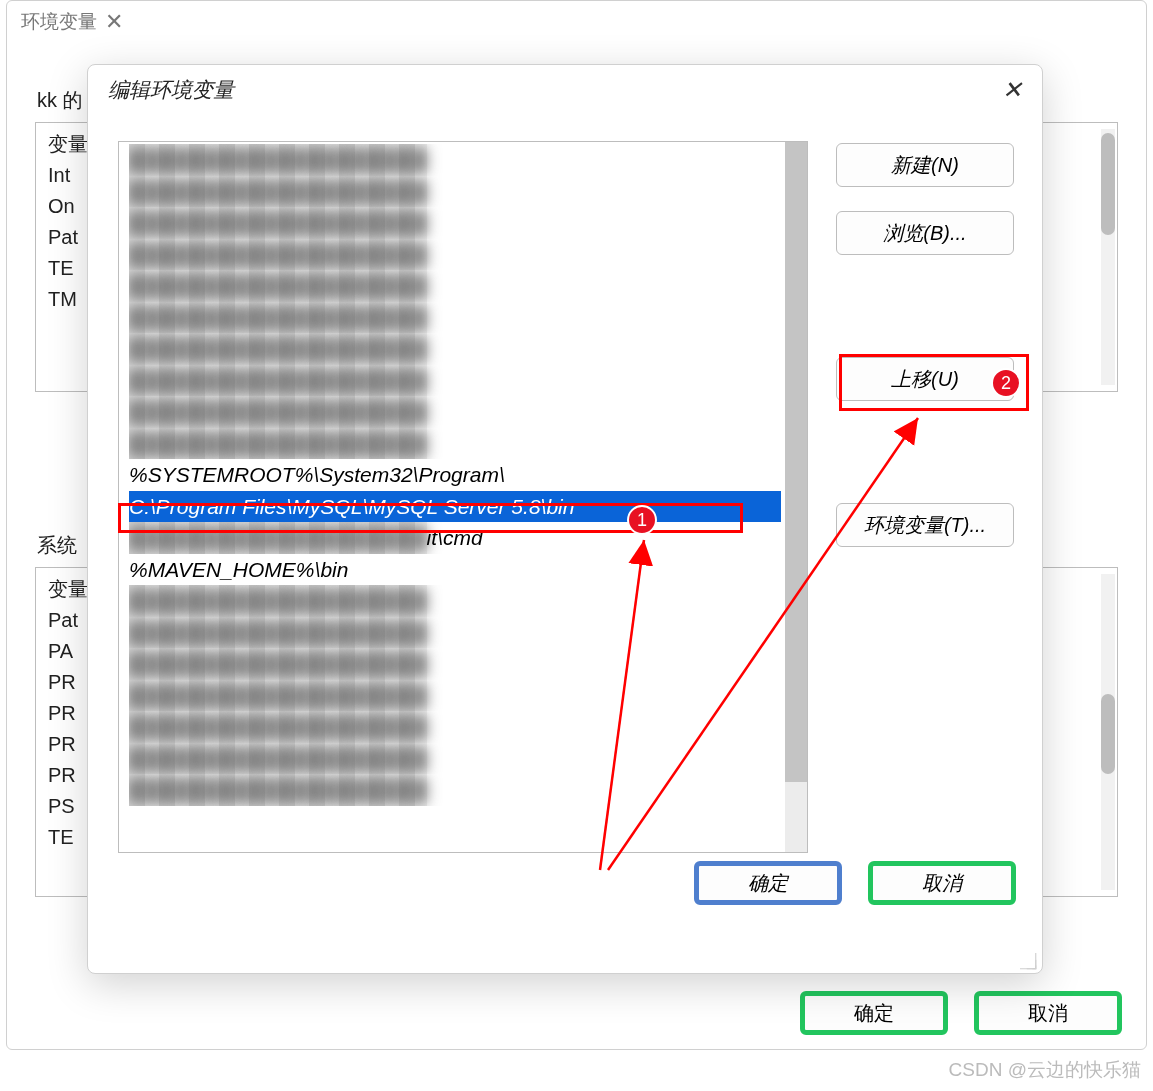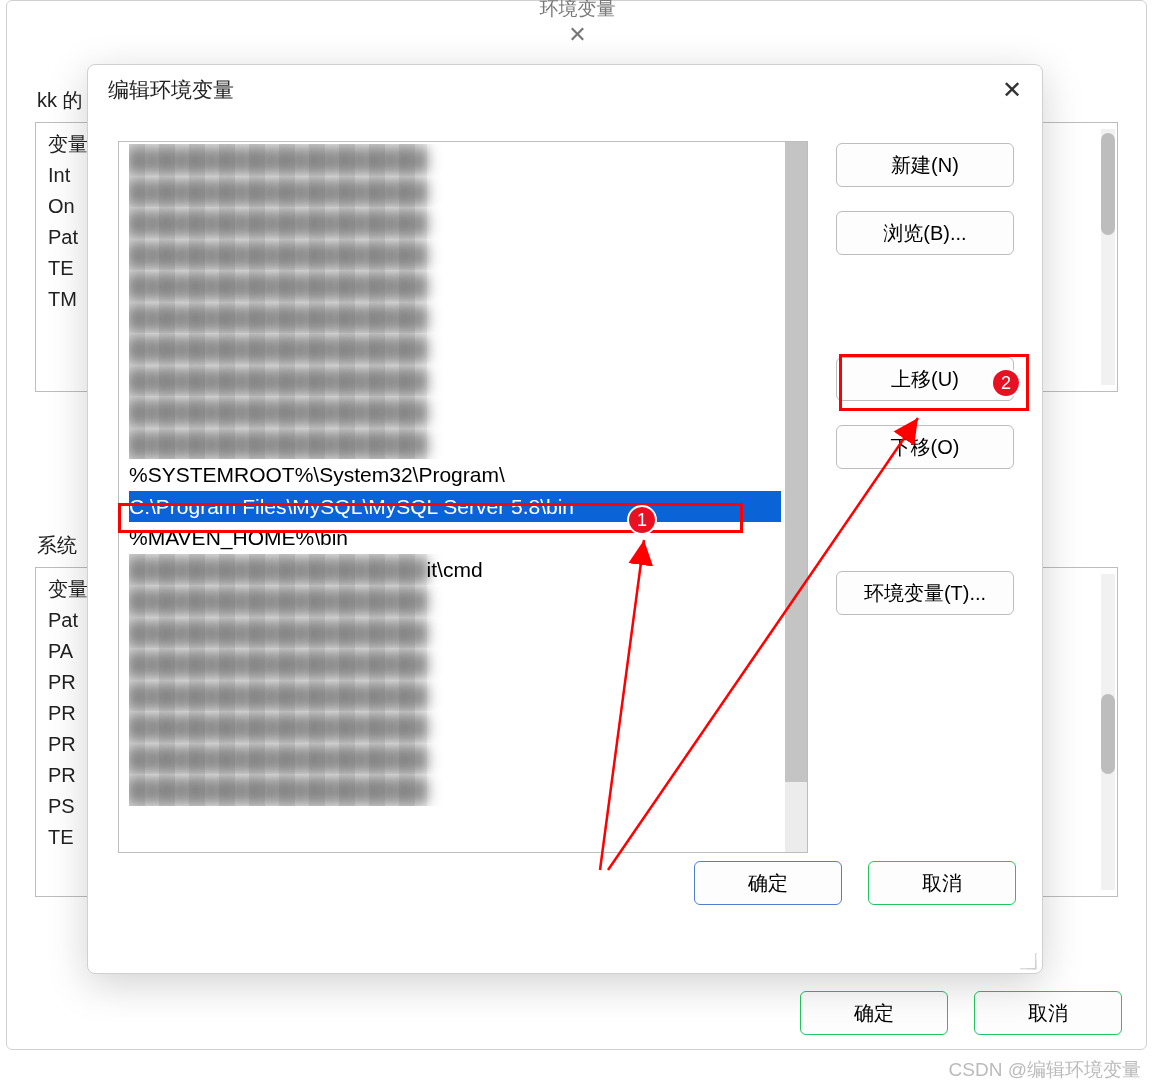--- a/index.html
+++ b/index.html
@@ -3,50 +3,51 @@
 <meta charset="utf-8">
 <style>
   * { box-sizing: border-box; margin: 0; padding: 0; }
   html, body { width: 1153px; height: 1091px; font-family: "Microsoft YaHei", "Segoe UI", sans-serif; font-size: 18px; background: #fff; overflow: hidden; position: relative; }
 
   .parent-window {
     position: absolute; left: 6px; top: 0; width: 1141px; height: 1050px;
     border: 1px solid #d0d0d0; border-radius: 6px; background: #fff;
   }
   .parent-titlebar {
-    display: flex; align-items: center; justify-content: center;
-    padding: 6px 12px 4px 14px; height: 40px; flex-direction: column;
+    display: flex; align-items: center; justify-content: flex-start;
+    padding: 6px 12px 4px 14px; height: 40px;
   }
   .parent-titlebar .title { color: #777; font-size: 19px; }
   .parent-close { color: #777; font-size: 22px; padding: 0 8px; cursor: pointer; }
 
   .parent-body { padding: 16px 28px 0 28px; }
   .section-label { font-size: 20px; color: #222; margin: 30px 0 8px 2px; }
   .partial-table {
     border: 1px solid #bdbdbd; height: 270px; width: 100%;
     padding: 6px 0 0 12px; font-size: 20px; line-height: 31px; color: #222;
     overflow: hidden; position: relative;
   }
   .partial-table2 { height: 330px; }
   .parent-scrollbar { position:absolute; top:6px; right:2px; width:14px; height: calc(100% - 12px); background:#f1f1f1; }
   .parent-thumb { position:absolute; right:0; width:14px; background:#bdbdbd; border-radius:7px; }
 
   .parent-footer {
     position: absolute; right: 24px; bottom: 14px; display: flex; gap: 26px;
   }
-  .btn { min-width: 148px; height: 44px; border: 1px solid #22c55e; border-radius: 6px;
+  .btn { min-width: 148px; height: 44px; border: 5px solid #22c55e; border-radius: 6px;
          background: #fdfdfd; font-size: 20px; display:flex; align-items:center; justify-content:center;
          cursor:pointer; }
   .btn.primary { border-color:#4f7fce; }
 
   .child-window {
     position: absolute; left: 87px; top: 64px; width: 956px; height: 910px;
     background: #fff; border: 1px solid #d0d0d0; border-radius: 8px;
     box-shadow: 0 10px 40px rgba(0,0,0,0.18);
     z-index: 10;
+    font-style: italic;
   }
   .child-resize { position:absolute; right:4px; bottom:2px; width:18px; height:18px; opacity:0.4; }
   .child-titlebar {
     display:flex; justify-content:space-between; align-items:center;
     padding: 10px 14px 8px 20px; height: 48px;
   }
   .child-titlebar .title { font-size: 21px; color: #222; }
   .child-close { font-size: 24px; color:#333; cursor:pointer; padding:0 6px; }
 
   .child-body {
@@ -154,40 +155,39 @@
           <div class="path-row"><span class="blur">████████████████████</span></div>
           <div class="path-row"><span class="blur">████████████████████</span></div>
           <div class="path-row"><span class="blur">████████████████████</span></div>
           <div class="path-row"><span class="blur">████████████████████</span></div>
           <div class="path-row"><span class="blur">████████████████████</span></div>
           <div class="path-row"><span class="blur">████████████████████</span></div>
           <div class="path-row"><span class="blur">████████████████████</span></div>
           <div class="path-row"><span class="blur">████████████████████</span></div>
           <div class="path-row">%SYSTEMROOT%\System32\Program\</div>
           <div class="path-row sel">C:\Program Files\MySQL\MySQL Server 5.8\bin</div>
+          <div class="path-row"><span class="blur">████████████████████</span><span>it\cmd</span></div>
           <div class="path-row">%MAVEN_HOME%\bin</div>
-          <div class="path-row"><span class="blur">████████████████████</span><span>it\cmd</span></div>
           <div class="path-row"><span class="blur">████████████████████</span></div>
           <div class="path-row"><span class="blur">████████████████████</span></div>
           <div class="path-row"><span class="blur">████████████████████</span></div>
           <div class="path-row"><span class="blur">████████████████████</span></div>
           <div class="path-row"><span class="blur">████████████████████</span></div>
           <div class="path-row"><span class="blur">████████████████████</span></div>
           <div class="path-row"><span class="blur">████████████████████</span></div>
         </div>
       <div class="scroll-track">
         <div class="scroll-thumb"></div>
       </div>
     </div>
     <div class="button-col">
       <div class="btn-side">新建(N)</div>
       <div class="btn-side">浏览(B)...</div>
       <div class="spacer"></div>
       <div class="btn-side">上移(U)</div>
-      <div class="btn-side">下移(O)</div>
       <div class="spacer"></div>
       <div class="btn-side">环境变量(T)...</div>
     </div>
     <div class="child-footer">
       <div class="btn primary">确定</div>
       <div class="btn">取消</div>
     </div>
   </div>
   <svg class="child-resize" viewBox="0 0 16 16">
       <path d="M14 0v14H0" fill="none" stroke="#888" stroke-width="1"></path>
@@ -204,13 +204,13 @@
 <svg class="arrows" width="1153" height="1091">
   <defs>
     <marker id="ah" markerWidth="12" markerHeight="12" refX="10" refY="5" orient="auto">
       <path d="M0,0 L10,5 L0,10 z" fill="#ff0000"></path>
     </marker>
   </defs>
   <line x1="600" y1="870" x2="644" y2="540" stroke="#ff0000" stroke-width="2.5" marker-end="url(#ah)"></line>
   <line x1="608" y1="870" x2="918" y2="418" stroke="#ff0000" stroke-width="2.5" marker-end="url(#ah)"></line>
 </svg>
 
-<div class="watermark">CSDN @编辑环境变量</div>
+<div class="watermark">CSDN @云边的快乐猫</div>
 
 </body></html>

